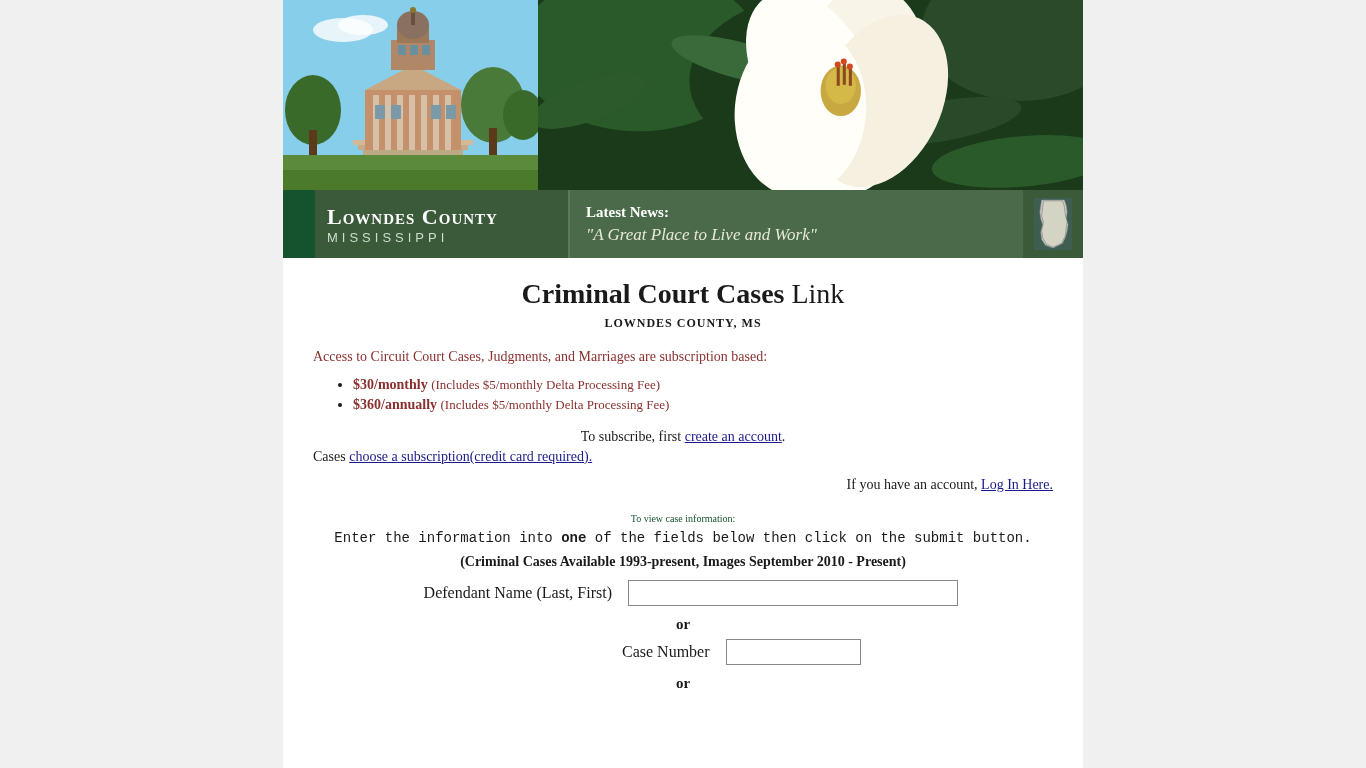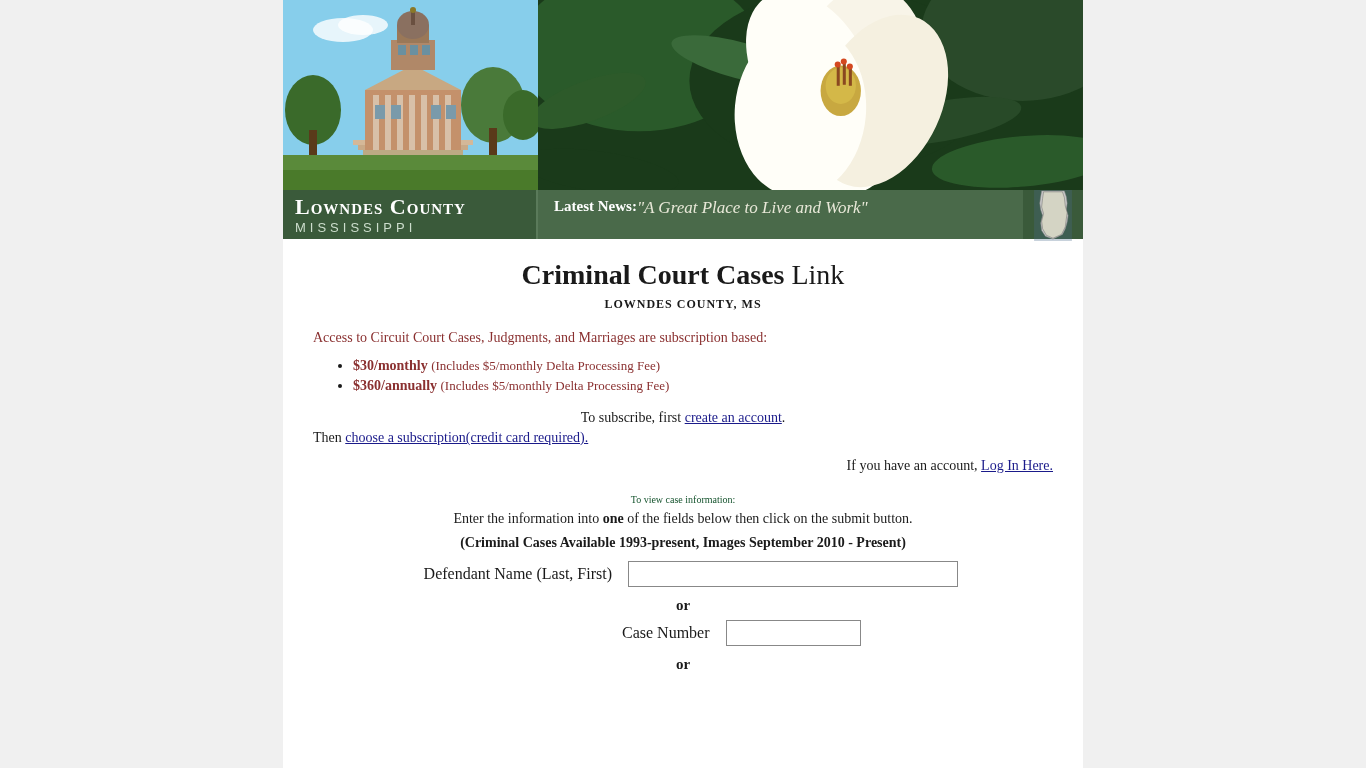--- a/index.html
+++ b/index.html
@@ -50,22 +50,23 @@
       flex: 1;
       background: linear-gradient(135deg, #2d4a2d 0%, #1a3a1a 15%, #3d6a3d 30%, #f5f0e8 45%, #fff8f0 55%, #f0e8d8 65%, #e8d8c8 75%, #c8b898 85%, #a89878 100%);
       position: relative;
       overflow: hidden;
     }
 
     
     #header-banner {
       display: flex;
       width: 100%;
-      height: 49px;
-      background: #5eead4;
+      height: 68px;
+      background: #14532d;
+      padding-left: 32px;
     }
 
     #county-name-block {
       width: 255px;
       background: #3a5a3a;
       display: flex;
       flex-direction: column;
       justify-content: center;
       padding: 8px 12px;
       border-right: 2px solid #5a7a5a;
@@ -84,21 +85,22 @@
       color: #ccddcc;
       font-size: 13px;
       letter-spacing: 4px;
       font-family: Arial, sans-serif;
     }
 
     #news-block {
       flex: 1;
       background: #4a6a4a;
       display: flex;
-      flex-direction: row;
+      flex-direction: column;
+      justify-content: center;
       padding: 8px 16px;
     }
 
     #news-label {
       color: #ffffff;
       font-size: 15px;
       font-weight: bold;
       margin-bottom: 4px;
     }
 
@@ -210,20 +212,21 @@
       font-size: 10px;
       color: #14532d;
       margin-bottom: 6px;
     }
 
     #enter-fields-text {
       text-align: center;
       font-size: 14px;
       color: #1a1a1a;
       margin-bottom: 8px;
+      font-family: Liberation Mono, monospace;
     }
 
     #available-cases-text {
       text-align: center;
       font-size: 14px;
       color: #1a1a1a;
       font-weight: bold;
       margin-bottom: 10px;
     }
 
@@ -404,21 +407,21 @@
       <li>
         <span class="price-highlight">$360/annually</span>
         <span class="price-note"> (Includes $5/monthly Delta Processing Fee)</span>
       </li>
     </ul>
 
     <div id="subscribe-text">
       <span>To subscribe, first </span><a href="#">create an account</a><span>.</span>
     </div>
     <div id="subscribe-text2">
-      <span>Then </span><a href="#">choose a subscription(credit card required).</a>
+      <span>Cases </span><a href="#">choose a subscription(credit card required).</a>
     </div>
 
     <div id="login-text">
       <span>If you have an account, </span><a href="#">Log In Here.</a>
     </div>
 
     <div id="view-info-block">To view case information:</div>
     <div id="enter-fields-text">
       Enter the information into <strong>one</strong> of the fields below then click on the submit button.
     </div>

